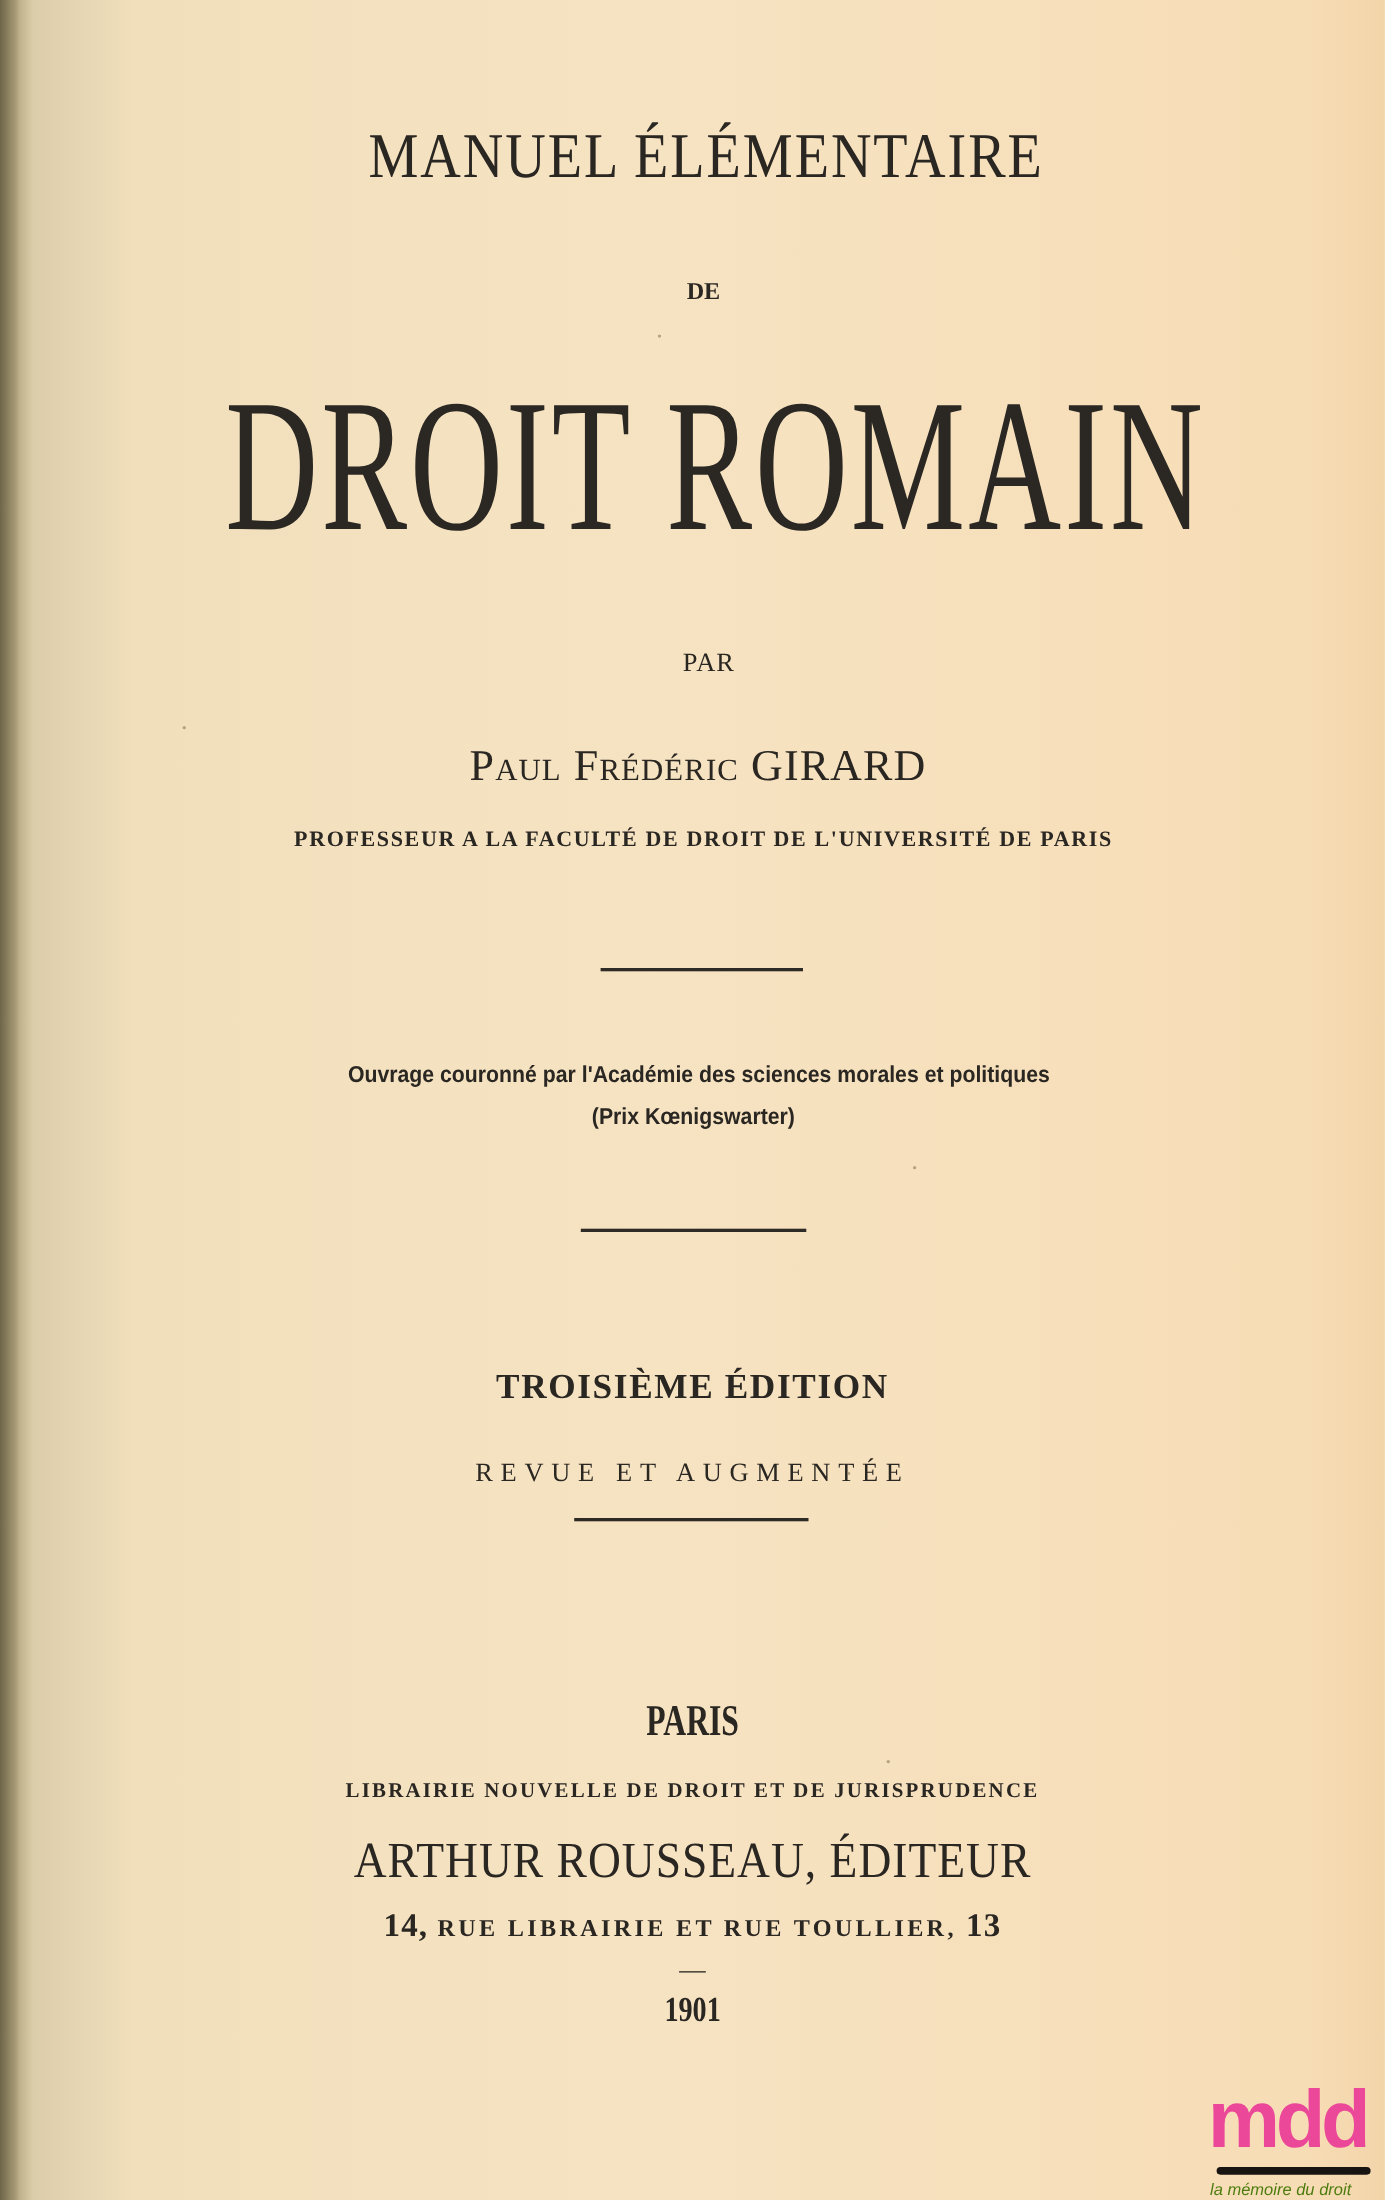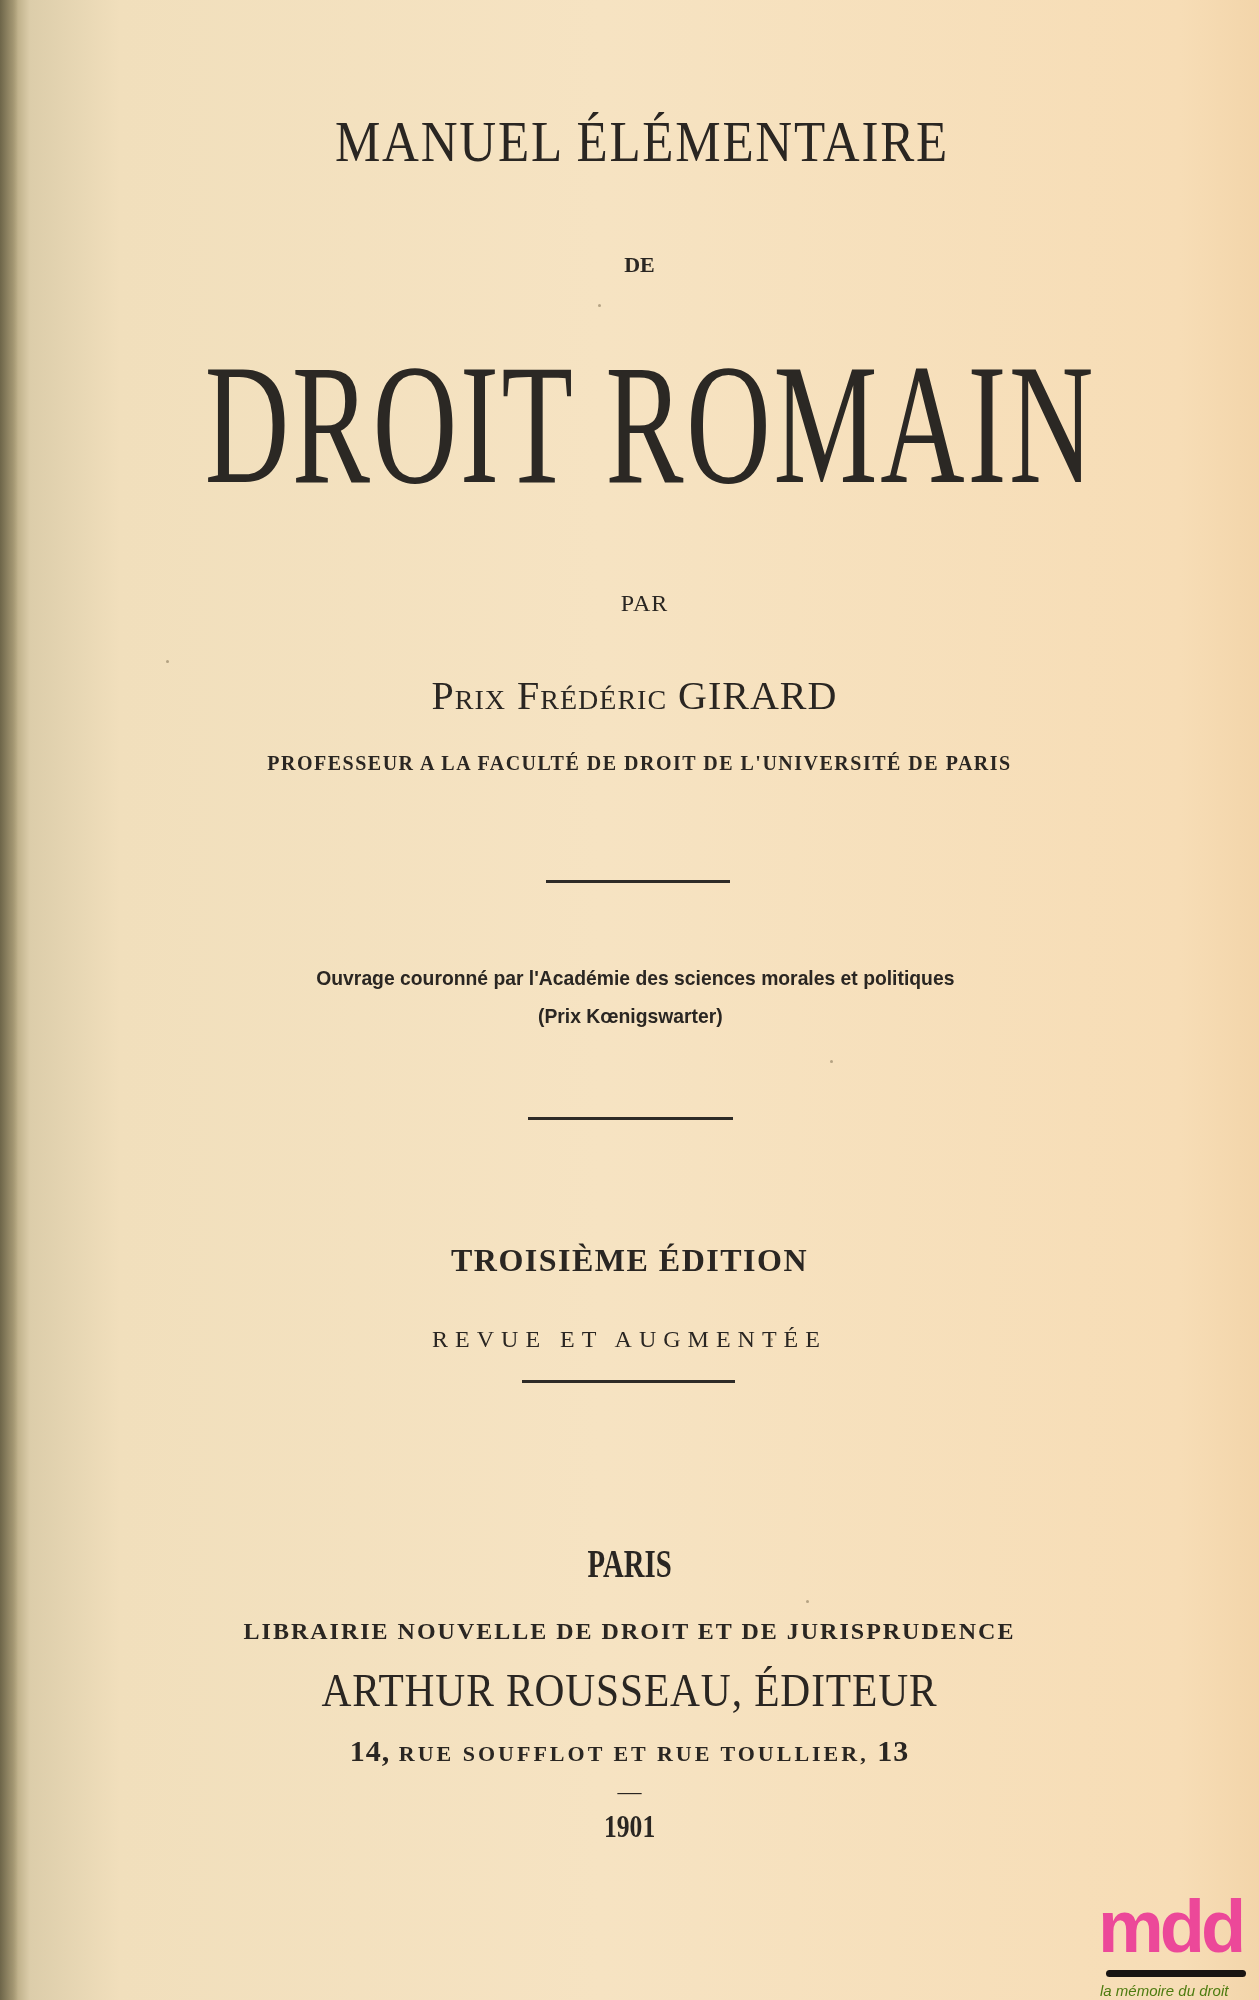--- a/index.html
+++ b/index.html
@@ -21,21 +21,21 @@
   .t-par { top: 590px; font-size: 24px; left: 15px; letter-spacing: 1px; }
   .t-author { top: 672px; font-size: 40px; left: 5px; letter-spacing: 1px; }
   .t-author .sc { font-variant: small-caps; }
   .t-prof { top: 752px; font-size: 20px; font-weight: bold; letter-spacing: 1.5px; left: 10px; }
   .rule { position: absolute; height: 3px; background: #2e2b27; }
   .t-ouvrage { top: 966px; font-family: "Liberation Sans", "DejaVu Sans", sans-serif; font-size: 21px; font-weight: bold; left: 5px; transform: scaleX(0.92); transform-origin: 640px 0; }
   .t-prix { top: 1004px; font-family: "Liberation Sans", "DejaVu Sans", sans-serif; font-size: 21px; font-weight: bold; left: 0; transform: scaleX(0.92); transform-origin: 640px 0; }
   .t-troisieme { top: 1242px; font-size: 32px; font-weight: bold; letter-spacing: 1.5px; left: 0; }
   .t-revue { top: 1326px; font-size: 24px; letter-spacing: 7px; left: 0; }
   .t-paris { top: 1540px; font-size: 40px; font-weight: bold; transform: scaleX(0.72); transform-origin: 630px 0; left: 0; }
-  .t-librairie { top: 1618px; font-size: 24px; letter-spacing: 2px; left: 0; font-weight: bold; }
+  .t-librairie { top: 1618px; font-size: 19px; letter-spacing: 2px; left: 0; font-weight: bold; }
   .t-arthur { top: 1664px; font-size: 46px; letter-spacing: 1px; transform: scaleX(0.9); transform-origin: 630px 0; left: 0; }
   .t-addr { top: 1734px; font-size: 22px; letter-spacing: 3px; left: 0; font-weight: bold; }
   .t-addr .num { font-size: 30px; letter-spacing: 1px; font-weight: bold; }
   .t-dash { top: 1778px; font-size: 24px; left: 0; }
   .t-year { top: 1808px; font-size: 32px; font-weight: bold; transform: scaleX(0.8); transform-origin: 630px 0; left: 0; }
   .logo { position: absolute; left: 1098px; top: 1890px; width: 150px; height: 110px; }
   .logo-mdd { position: absolute; left: 0; top: 0; font-family: "Liberation Sans", "DejaVu Sans", sans-serif; font-size: 74px; font-weight: bold; color: #ec4899; letter-spacing: -4px; line-height: 1; }
   .logo-bar { position: absolute; left: 8px; top: 80px; width: 140px; height: 7px; background: #181412; border-radius: 4px; }
   .logo-tag { position: absolute; left: 2px; top: 92px; font-family: "Liberation Sans", "DejaVu Sans", sans-serif; font-size: 15px; color: #4d7c0f; white-space: nowrap; font-style: italic; }
   .speck { position: absolute; width: 3px; height: 3px; border-radius: 50%; background: #8a7a5c; opacity: 0.6; }
@@ -45,21 +45,21 @@
 
 <div class="page">
   <div class="gutter-shadow"></div>
 
   <div class="line t-manuel">MANUEL ÉLÉMENTAIRE</div>
   <div class="line t-de">DE</div>
   <div class="line t-droit">DROIT ROMAIN</div>
 
   <div class="line t-par">PAR</div>
   <div class="line t-author">
-    <span class="sc">Prix Frédéric</span>
+    <span class="sc">Paul Frédéric</span>
     <span>GIRARD</span>
   </div>
   <div class="line t-prof">PROFESSEUR A LA FACULTÉ DE DROIT DE L'UNIVERSITÉ DE PARIS</div>
 
   <div class="rule" style="left:546px; top:880px; width:184px;"></div>
 
   <div class="line t-ouvrage">Ouvrage couronné par l'Académie des sciences morales et politiques</div>
   <div class="line t-prix">(Prix Kœnigswarter)</div>
 
   <div class="rule" style="left:528px; top:1117px; width:205px;"></div>
@@ -67,21 +67,21 @@
   <div class="line t-troisieme">TROISIÈME ÉDITION</div>
   <div class="line t-revue">REVUE ET AUGMENTÉE</div>
 
   <div class="rule" style="left:522px; top:1380px; width:213px;"></div>
 
   <div class="line t-paris">PARIS</div>
   <div class="line t-librairie">LIBRAIRIE NOUVELLE DE DROIT ET DE JURISPRUDENCE</div>
   <div class="line t-arthur">ARTHUR ROUSSEAU, ÉDITEUR</div>
   <div class="line t-addr">
     <span class="num">14,</span>
-    <span>RUE SOUFFLOT ET RUE TOULLIER,</span>
+    <span>RUE LIBRAIRIE ET RUE TOULLIER,</span>
     <span class="num">13</span>
   </div>
   <div class="line t-dash">—</div>
   <div class="line t-year">1901</div>
 
   <div class="speck" style="left:598px;top:304px;"></div>
   <div class="speck" style="left:166px;top:660px;"></div>
   <div class="speck" style="left:830px;top:1060px;"></div>
   <div class="speck" style="left:770px;top:1338px;"></div>
   <div class="speck" style="left:806px;top:1600px;"></div>

